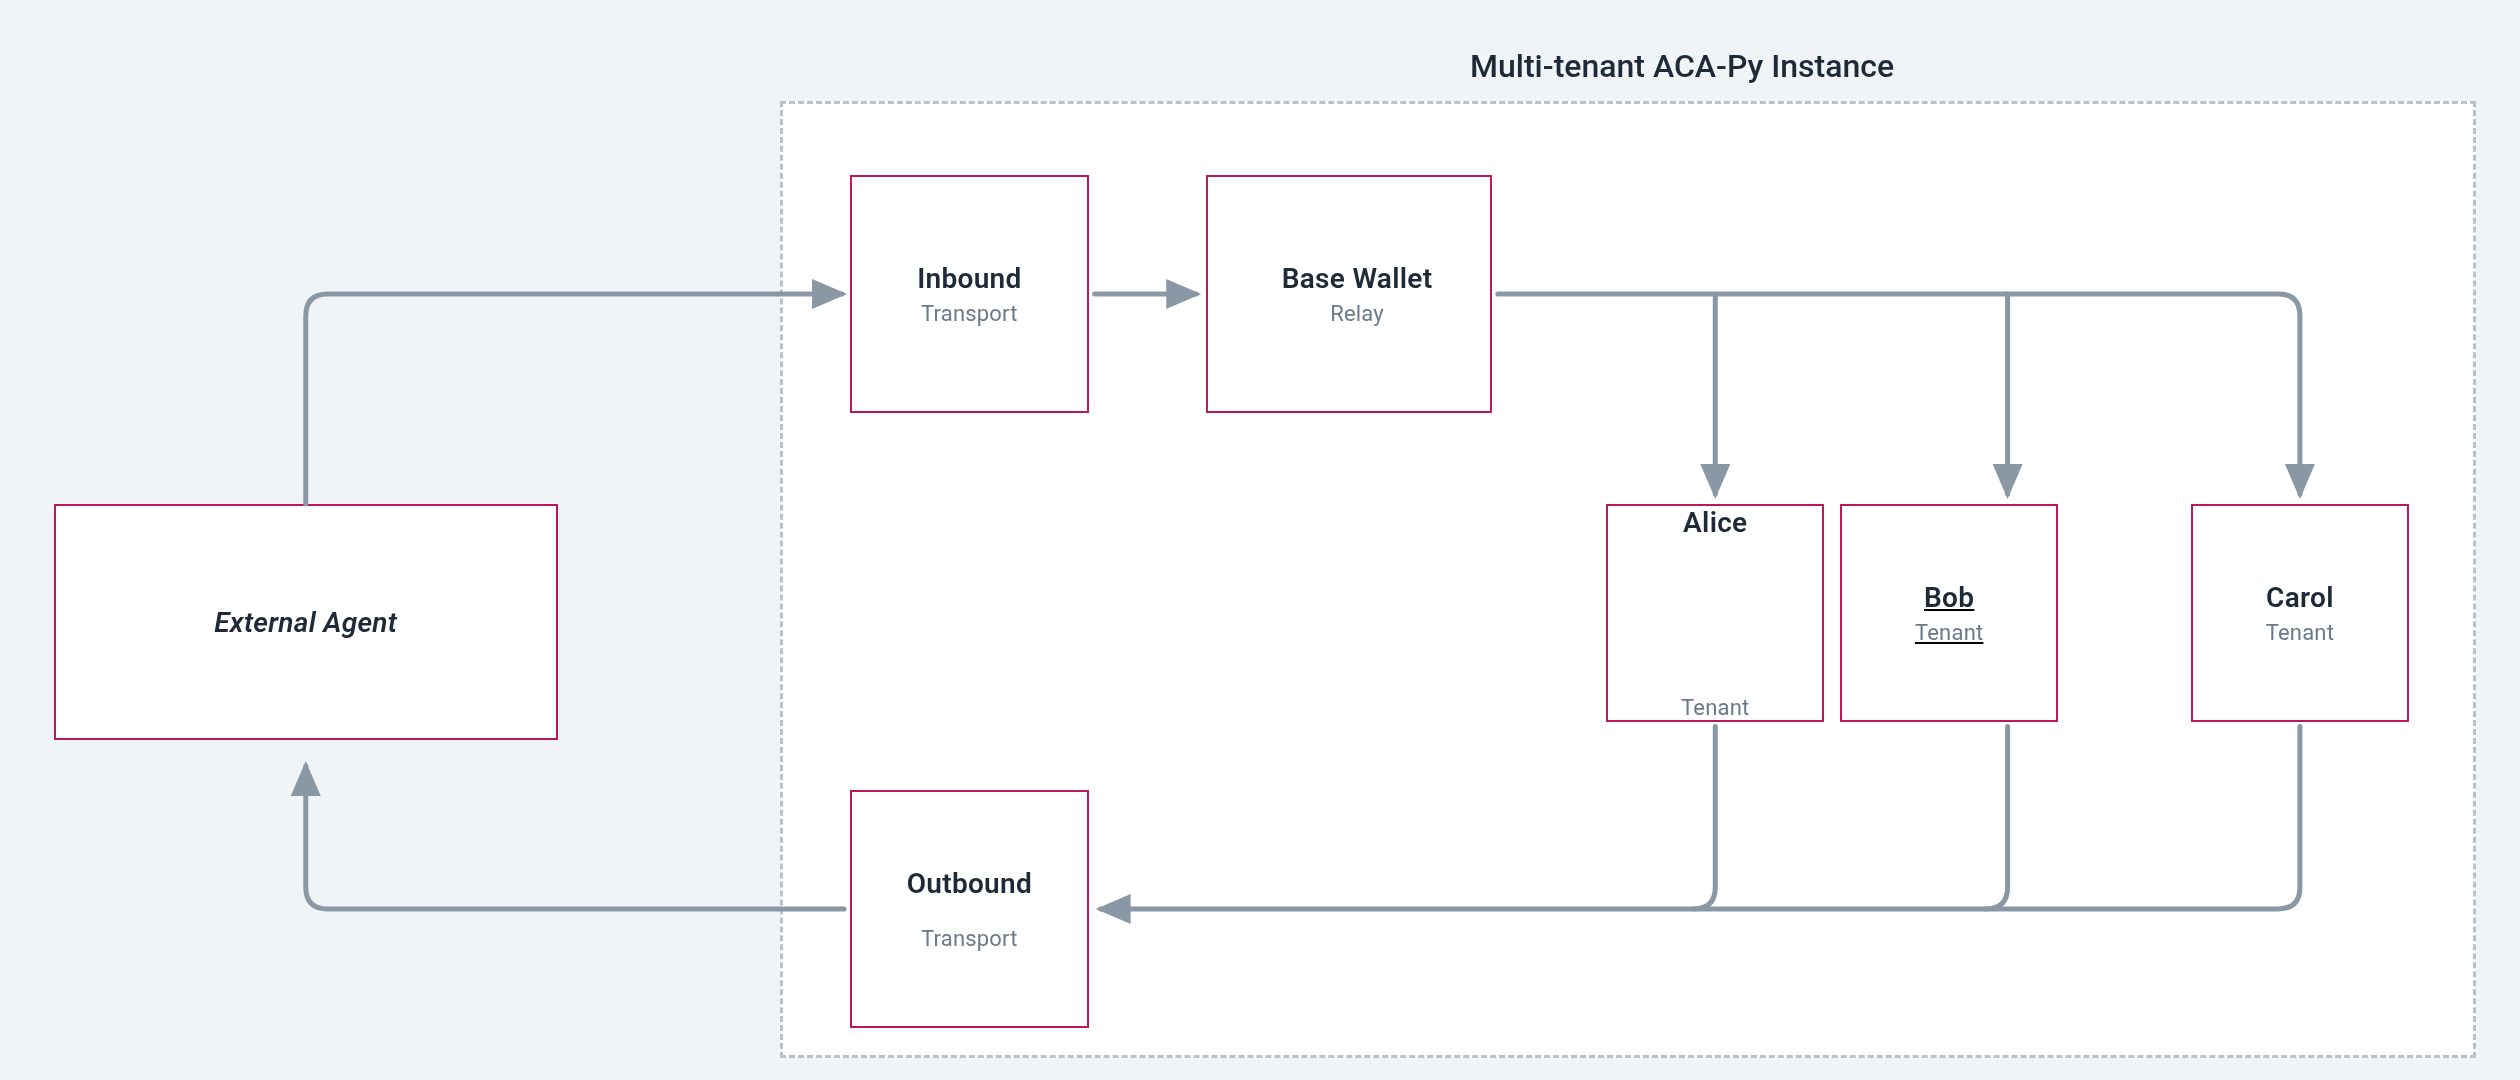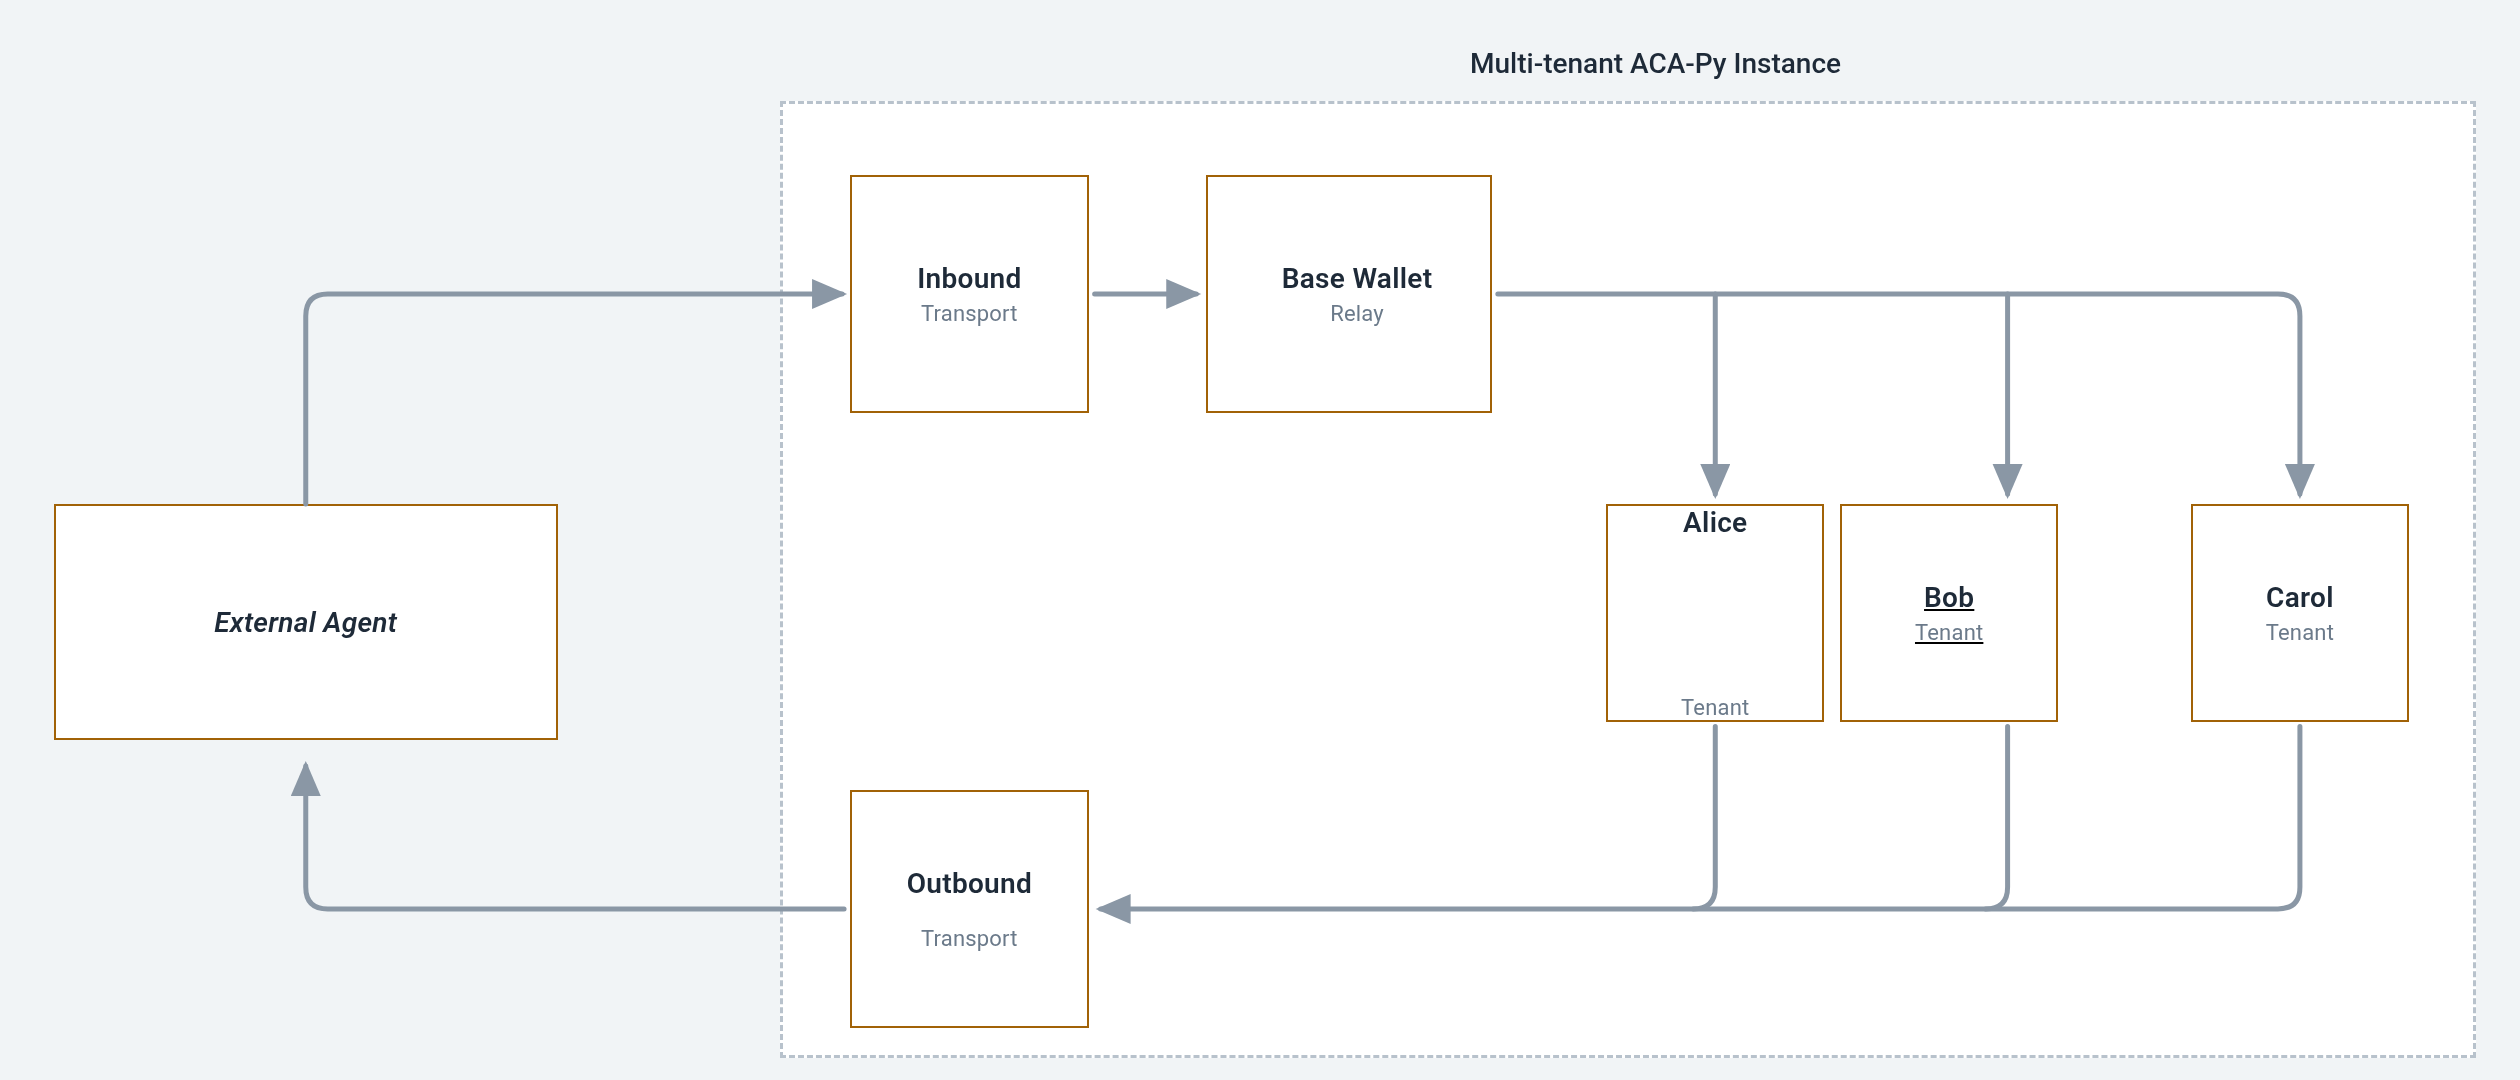--- a/index.html
+++ b/index.html
@@ -8,42 +8,42 @@
     width: 2520px;
     height: 1080px;
     background: #f1f4f6;
     font-family: -apple-system, BlinkMacSystemFont, "Segoe UI", Roboto, "Helvetica Neue", Arial, sans-serif;
     position: relative;
     overflow: hidden;
   }
   .box {
     position: absolute;
     background: #ffffff;
-    border: 2px solid #a16207;
+    border: 2px solid #be185d;
     display: flex;
     flex-direction: column;
     justify-content: center;
     align-items: center;
     box-sizing: border-box;
   }
   .box-title {
     font-size: 28px;
     font-weight: 600;
     color: #1e2a38;
     letter-spacing: 0.3px;
   }
   .box-sub {
     font-size: 22px;
     color: #6b7a8a;
     margin-top: 6px;
     letter-spacing: 0.2px;
   }
   .container-title {
     position: absolute;
-    font-size: 28px;
+    font-size: 32px;
     color: #1e2a38;
     font-weight: 500;
   }
   .dashed-container {
     position: absolute;
     border: 3px dashed #b8c2cc;
     background: #ffffff;
     box-sizing: border-box;
   }
   svg.arrows {

